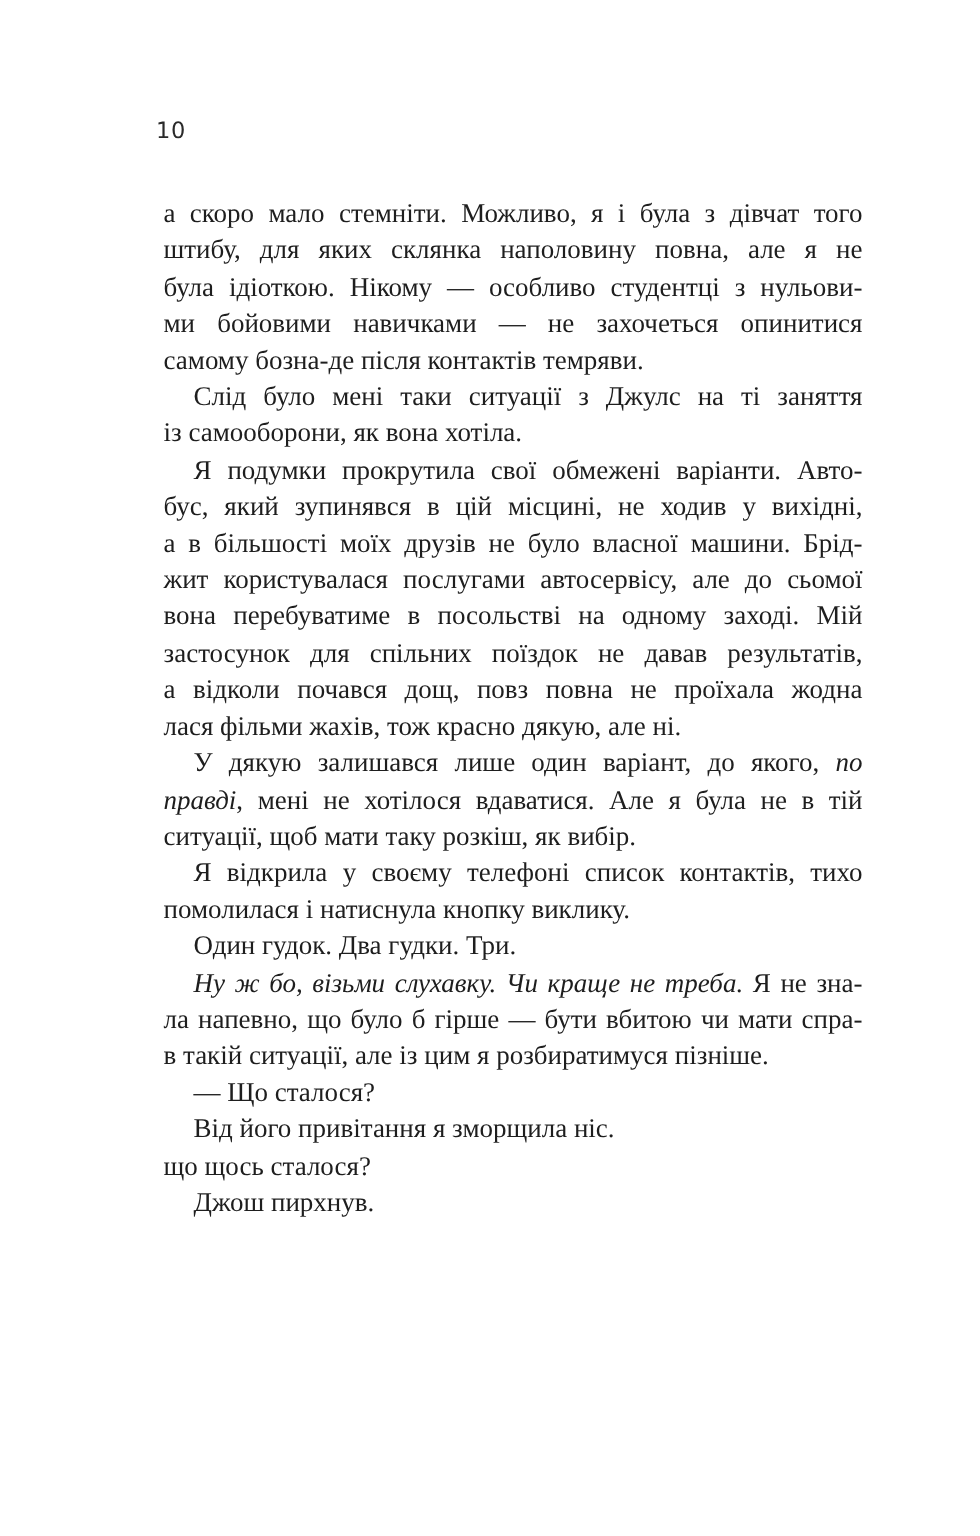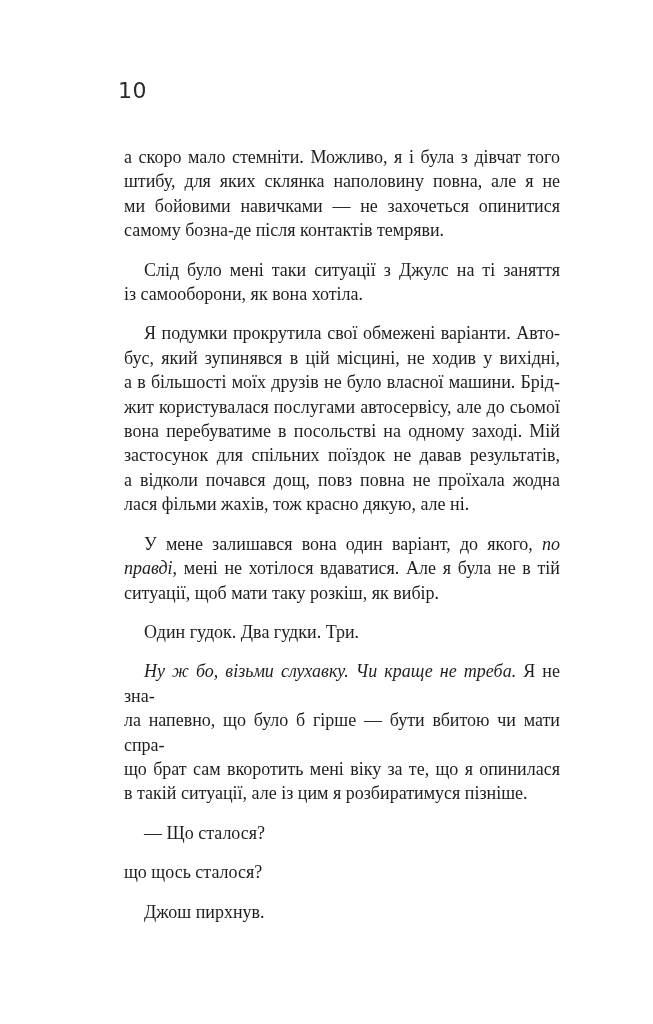--- a/index.html
+++ b/index.html
@@ -8,36 +8,36 @@
   }
   body {
     width: 653px;
     height: 1024px;
     position: relative;
     overflow: hidden;
     font-family: "Liberation Serif", serif;
   }
   .page-number {
     position: absolute;
-    left: 118px;
+    left: 104px;
     top: 78px;
     font-family: "DejaVu Sans", sans-serif;
-    font-size: 22px;
+    font-size: 15px;
     letter-spacing: 0.5px;
   }
   .page-text {
     position: absolute;
     left: 109px;
     top: 130px;
     width: 466px;
     font-size: 18px;
     line-height: 24.4px;
   }
   .paragraph {
-    margin: 15px;
+    margin: 0;
   }
   .line {
     text-align: justify;
     text-align-last: justify;
     -moz-text-align-last: justify;
   }
   .line.first {
     text-indent: 20px;
   }
   .line.last {
@@ -50,53 +50,60 @@
 </style>
 </head>
 <body style="background: rgb(255, 255, 255);">
 
 <div class="page-number" style="color: rgb(42, 42, 42);">10</div>
 
 <div class="page-text" style="color: rgb(30, 30, 30);">
     <div class="paragraph">
       <div class="line"><span>а скоро мало стемніти. Можливо, я і була з дівчат того</span></div>
       <div class="line"><span>штибу, для яких склянка наполовину повна, але я не</span></div>
+      <div class="line"><span>була ідіоткою. Нікому — особливо студентці з нульови-</span></div>
       <div class="line"><span>ми бойовими навичками — не захочеться опинитися</span></div>
       <div class="line last"><span>самому бозна-де після контактів темряви.</span></div>
     </div>
     <div class="paragraph">
       <div class="line first"><span>Слід було мені таки ситуації з Джулс на ті заняття</span></div>
       <div class="line last"><span>із самооборони, як вона хотіла.</span></div>
     </div>
     <div class="paragraph">
       <div class="line first"><span>Я подумки прокрутила свої обмежені варіанти. Авто-</span></div>
       <div class="line"><span>бус, який зупинявся в цій місцині, не ходив у вихідні,</span></div>
       <div class="line"><span>а в більшості моїх друзів не було власної машини. Брід-</span></div>
       <div class="line"><span>жит користувалася послугами автосервісу, але до сьомої</span></div>
       <div class="line"><span>вона перебуватиме в посольстві на одному заході. Мій</span></div>
       <div class="line"><span>застосунок для спільних поїздок не давав результатів,</span></div>
       <div class="line"><span>а відколи почався дощ, повз повна не проїхала жодна</span></div>
       <div class="line last"><span>лася фільми жахів, тож красно дякую, але ні.</span></div>
     </div>
     <div class="paragraph">
-      <div class="line first"><span>У мене залишався вона один варіант, до якого, </span><span class="italic">по</span></div>
+      <div class="line first"><span>У дякую залишався лише один варіант, до якого, </span><span class="italic">по</span></div>
       <div class="line"><span class="italic">правді</span><span>, мені не хотілося вдаватися. Але я була не в тій</span></div>
       <div class="line last"><span>ситуації, щоб мати таку розкіш, як вибір.</span></div>
+    </div>
+    <div class="paragraph">
+      <div class="line first"><span>Я відкрила у своєму телефоні список контактів, тихо</span></div>
+      <div class="line last"><span>помолилася і натиснула кнопку виклику.</span></div>
     </div>
     <div class="paragraph">
       <div class="line first last"><span>Один гудок. Два гудки. Три.</span></div>
     </div>
     <div class="paragraph">
       <div class="line first"><span class="italic">Ну ж бо, візьми слухавку. Чи краще не треба.</span><span> Я не зна-</span></div>
       <div class="line"><span>ла напевно, що було б гірше — бути вбитою чи мати спра-</span></div>
-      <div class="line"><span>що брат сам вкоротить мені віку за те, що я опинилася</span></div>
       <div class="line last"><span>в такій ситуації, але із цим я розбиратимуся пізніше.</span></div>
     </div>
     <div class="paragraph">
       <div class="line first last"><span>— Що сталося?</span></div>
+    </div>
+    <div class="paragraph">
+      <div class="line first last"><span>Від його привітання я зморщила ніс.</span></div>
     </div>
     <div class="paragraph">
       <div class="line last"><span>що щось сталося?</span></div>
     </div>
     <div class="paragraph">
       <div class="line first last"><span>Джош пирхнув.</span></div>
     </div>
   </div>
 
 </body></html>

